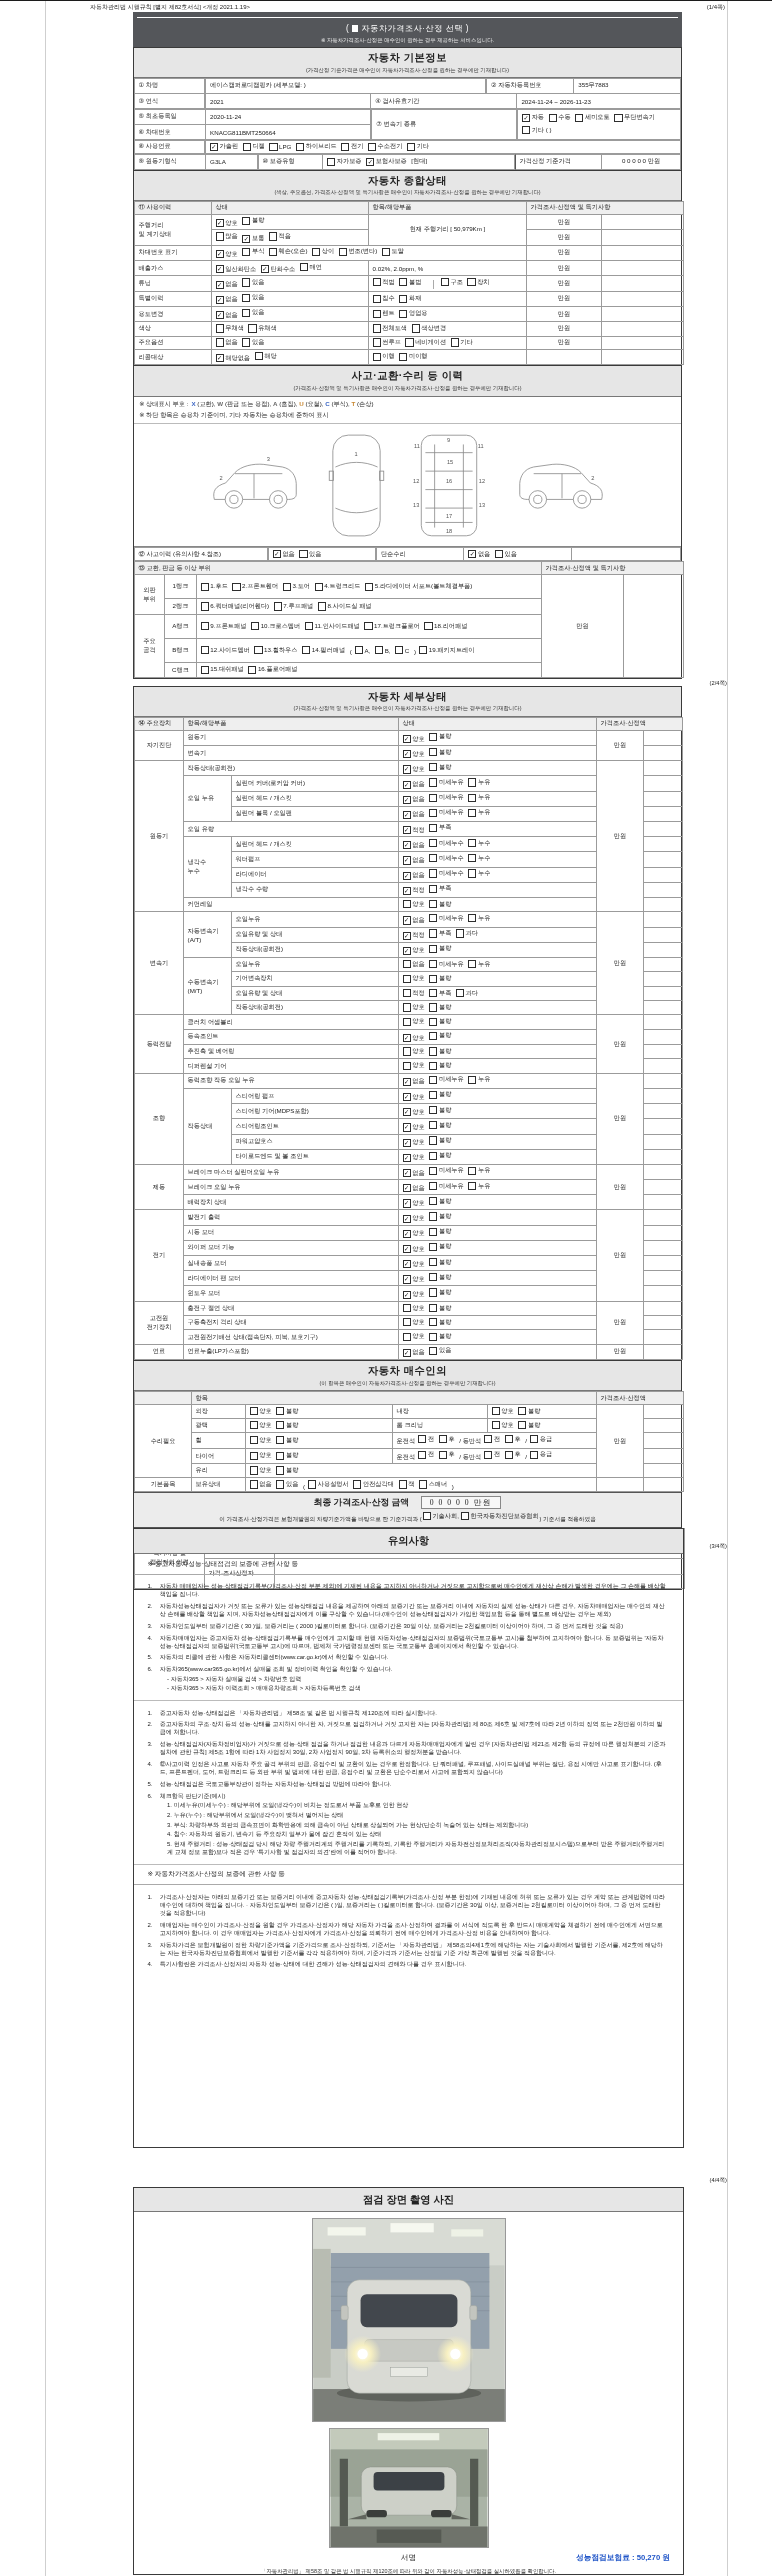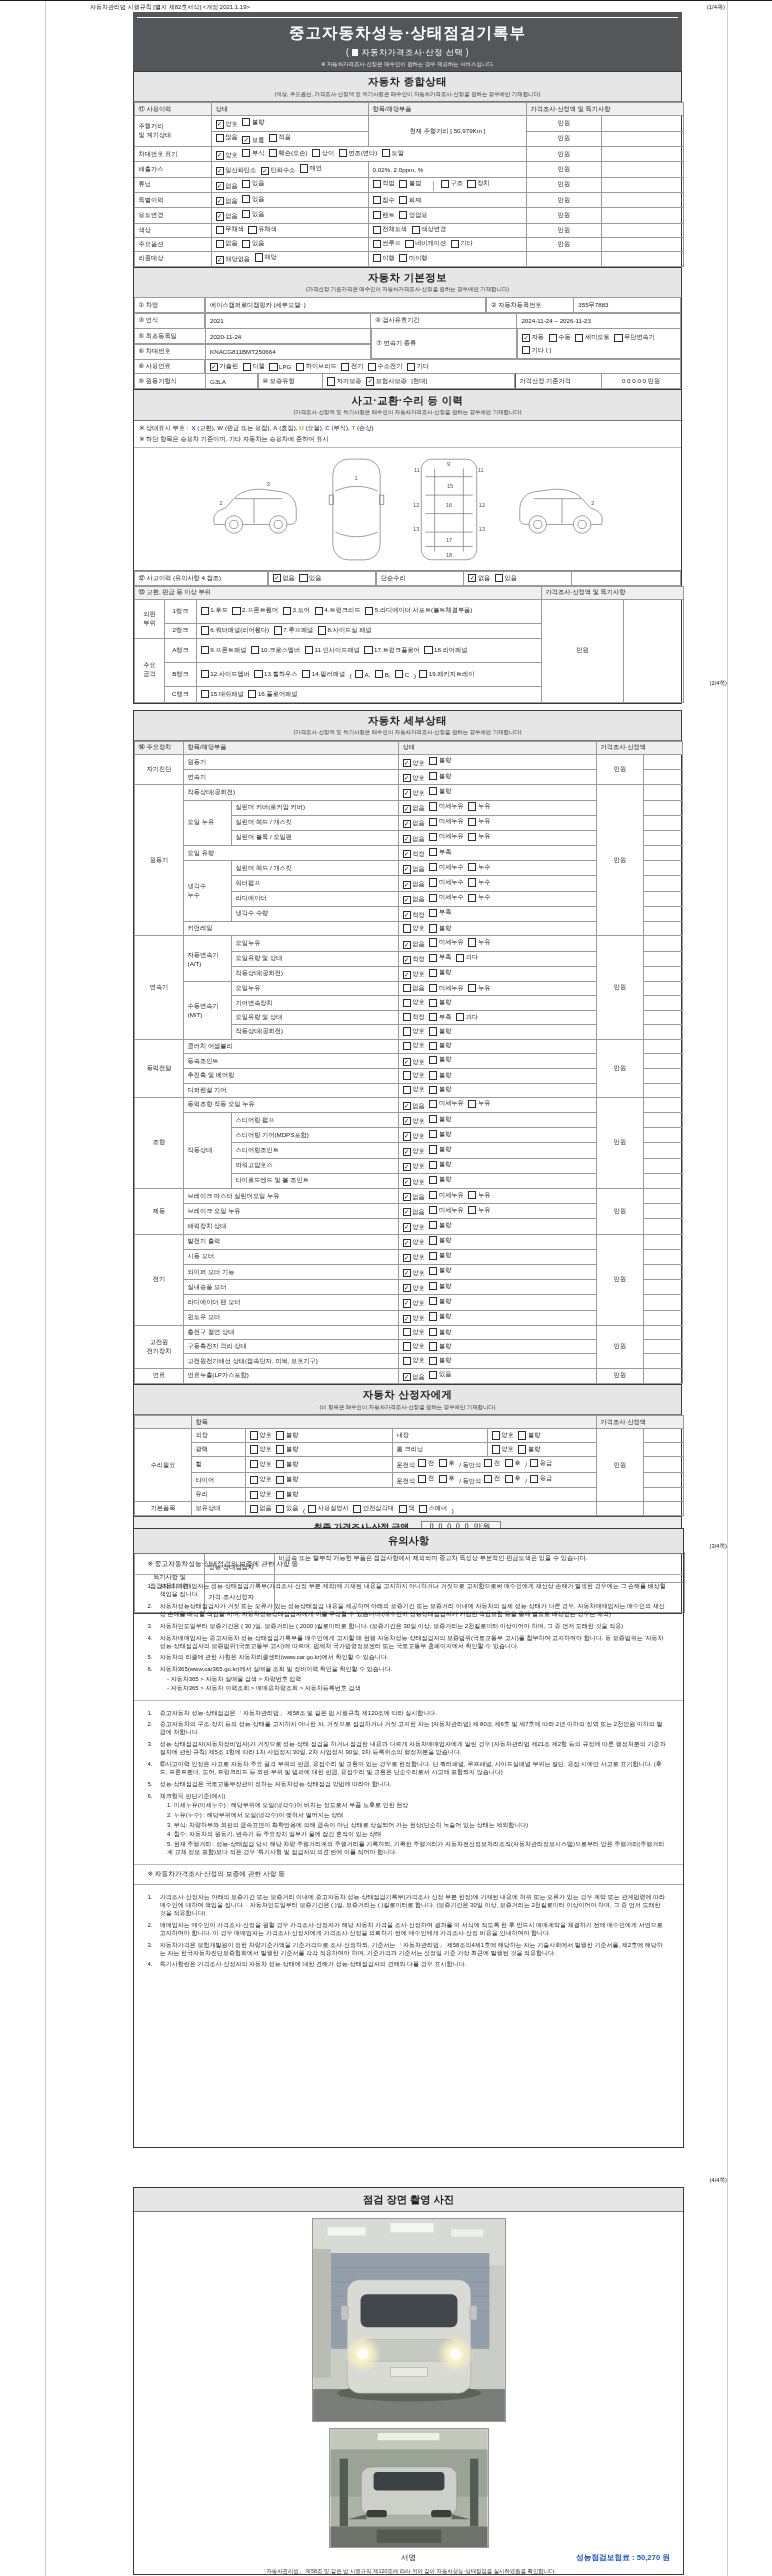--- a/index.html
+++ b/index.html
@@ -102,26 +102,130 @@
   </div>
 
   <div class="marker" style="top:680px">(2/4쪽)</div>
   <div class="marker" style="top:1543px">(3/4쪽)</div>
   <div class="marker" style="top:2177px">(4/4쪽)</div>
 
   <div class="part1">
 
     <div class="hd">
       <div class="stripe"></div>
-      <div class="t1">중고자동차성능·상태점검기록부</div>
       <div class="t2">
         <span>(</span><span class="sqr"></span><span>자동차가격조사·산정 선택</span> <span>)</span>
       </div>
       <div class="t3">※ 자동차가격조사·산정은 매수인이 원하는 경우 제공하는 서비스입니다.</div>
     </div>
+
+    <section class="sec">
+      <div class="sec-title">
+        <div class="h">자동차 기본정보</div>
+        <div class="sub">(가격산정 기준가격은 매수인이 자동차가격조사·산정을 원하는 경우에만 기재합니다)</div>
+      </div>
+      <div class="frow" style="height:15.5px">
+        <div class="fc" style="width:72px">① 차명</div>
+        <div class="fc" style="width:282px">에이스캠퍼로디캠핑카 (세부모델: )</div>
+        <div class="fc" style="width:88px">② 자동차등록번호</div>
+        <div class="fc" style="width:108px">355무7883</div>
+      </div>
+      <div class="frow" style="height:15.5px">
+        <div class="fc" style="width:72px">③ 연식</div>
+        <div class="fc" style="width:166px">2021</div>
+        <div class="fc" style="width:147px">④ 검사유효기간</div>
+        <div class="fc" style="width:165px">2024-11-24 ~ 2026-11-23</div>
+      </div>
+      <div class="frow">
+        <div style="width:239px">
+          <div class="frow" style="height:15.5px">
+            <div class="fc" style="width:72px">⑤ 최초등록일</div>
+            <div class="fc" style="width:166px">2020-11-24</div>
+          </div>
+          <div class="frow" style="height:15.5px">
+            <div class="fc" style="width:72px">⑥ 차대번호</div>
+            <div class="fc" style="width:166px">KNACG811BMT250664</div>
+          </div>
+        </div>
+        <div class="fc" style="width:147px;height:31px">⑦ 변속기 종류</div>
+        <div class="fc" style="width:165px;height:31px;flex-wrap:wrap">
+            <span class="opt">
+              <span class="bx on">✓</span>
+              <span>자동</span>
+            </span>
+            <span class="opt">
+              <span class="bx"></span>
+              <span>수동</span>
+            </span>
+            <span class="opt">
+              <span class="bx"></span>
+              <span>세미오토</span>
+            </span>
+            <span class="opt">
+              <span class="bx"></span>
+              <span>무단변속기</span>
+            </span>
+            <span class="opt">
+              <span class="bx"></span>
+              <span>기타 (      )</span>
+            </span>
+          </div>
+      </div>
+      <div class="frow" style="height:14px">
+        <div class="fc" style="width:72px">⑧ 사용연료</div>
+        <div class="fc" style="width:478px">
+            <span class="opt">
+              <span class="bx on">✓</span>
+              <span>가솔린</span>
+            </span>
+            <span class="opt">
+              <span class="bx"></span>
+              <span>디젤</span>
+            </span>
+            <span class="opt">
+              <span class="bx"></span>
+              <span>LPG</span>
+            </span>
+            <span class="opt">
+              <span class="bx"></span>
+              <span>하이브리드</span>
+            </span>
+            <span class="opt">
+              <span class="bx"></span>
+              <span>전기</span>
+            </span>
+            <span class="opt">
+              <span class="bx"></span>
+              <span>수소전기</span>
+            </span>
+            <span class="opt">
+              <span class="bx"></span>
+              <span>기타</span>
+            </span>
+          </div>
+      </div>
+      <div class="frow" style="height:15.5px">
+        <div class="fc" style="width:72px">⑨ 원동기형식</div>
+        <div class="fc" style="width:53px">G3LA</div>
+        <div class="fc" style="width:65px">⑩ 보증유형</div>
+        <div class="fc" style="width:193px">
+            <span class="opt">
+              <span class="bx"></span>
+              <span>자가보증</span>
+            </span>
+            <span class="opt">
+              <span class="bx on">✓</span>
+              <span>보험사보증</span>
+            </span>
+            <span class="pl">[현대]</span>
+          </div>
+        <div class="fc" style="width:87px;border-left:1px solid #555">가격산정 기준가격</div>
+        <div class="fc" style="width:80px;justify-content:center">0 0 0 0 0 만원</div>
+      </div>
+    </section>
 
     <section class="sec">
       <div class="sec-title">
         <div class="h">자동차 종합상태</div>
         <div class="sub">(색상, 주요옵션, 가격조사·산정액 및 특기사항은 매수인이 자동차가격조사·산정을 원하는 경우에만 기재합니다)</div>
       </div>
       <table>
         <colgroup>
             <col style="width:77px">
             <col style="width:157px">
@@ -322,125 +426,20 @@
                   <span>이행</span>
                 </span><span class="opt">
                   <span class="bx"></span>
                   <span>미이행</span>
                 </span></td>
           <td class="pr"></td>
           <td></td>
         </tr>
       </tbody>
         </table>
-    </section>
-
-    <section class="sec">
-      <div class="sec-title">
-        <div class="h">자동차 기본정보</div>
-        <div class="sub">(가격산정 기준가격은 매수인이 자동차가격조사·산정을 원하는 경우에만 기재합니다)</div>
-      </div>
-      <div class="frow" style="height:15.5px">
-        <div class="fc" style="width:72px">① 차명</div>
-        <div class="fc" style="width:282px">에이스캠퍼로디캠핑카 (세부모델: )</div>
-        <div class="fc" style="width:88px">② 자동차등록번호</div>
-        <div class="fc" style="width:108px">355무7883</div>
-      </div>
-      <div class="frow" style="height:15.5px">
-        <div class="fc" style="width:72px">③ 연식</div>
-        <div class="fc" style="width:166px">2021</div>
-        <div class="fc" style="width:147px">④ 검사유효기간</div>
-        <div class="fc" style="width:165px">2024-11-24 ~ 2026-11-23</div>
-      </div>
-      <div class="frow">
-        <div style="width:239px">
-          <div class="frow" style="height:15.5px">
-            <div class="fc" style="width:72px">⑤ 최초등록일</div>
-            <div class="fc" style="width:166px">2020-11-24</div>
-          </div>
-          <div class="frow" style="height:15.5px">
-            <div class="fc" style="width:72px">⑥ 차대번호</div>
-            <div class="fc" style="width:166px">KNACG811BMT250664</div>
-          </div>
-        </div>
-        <div class="fc" style="width:147px;height:31px">⑦ 변속기 종류</div>
-        <div class="fc" style="width:165px;height:31px;flex-wrap:wrap">
-            <span class="opt">
-              <span class="bx on">✓</span>
-              <span>자동</span>
-            </span>
-            <span class="opt">
-              <span class="bx"></span>
-              <span>수동</span>
-            </span>
-            <span class="opt">
-              <span class="bx"></span>
-              <span>세미오토</span>
-            </span>
-            <span class="opt">
-              <span class="bx"></span>
-              <span>무단변속기</span>
-            </span>
-            <span class="opt">
-              <span class="bx"></span>
-              <span>기타 (      )</span>
-            </span>
-          </div>
-      </div>
-      <div class="frow" style="height:14px">
-        <div class="fc" style="width:72px">⑧ 사용연료</div>
-        <div class="fc" style="width:478px">
-            <span class="opt">
-              <span class="bx on">✓</span>
-              <span>가솔린</span>
-            </span>
-            <span class="opt">
-              <span class="bx"></span>
-              <span>디젤</span>
-            </span>
-            <span class="opt">
-              <span class="bx"></span>
-              <span>LPG</span>
-            </span>
-            <span class="opt">
-              <span class="bx"></span>
-              <span>하이브리드</span>
-            </span>
-            <span class="opt">
-              <span class="bx"></span>
-              <span>전기</span>
-            </span>
-            <span class="opt">
-              <span class="bx"></span>
-              <span>수소전기</span>
-            </span>
-            <span class="opt">
-              <span class="bx"></span>
-              <span>기타</span>
-            </span>
-          </div>
-      </div>
-      <div class="frow" style="height:15.5px">
-        <div class="fc" style="width:72px">⑨ 원동기형식</div>
-        <div class="fc" style="width:53px">G3LA</div>
-        <div class="fc" style="width:65px">⑩ 보증유형</div>
-        <div class="fc" style="width:193px">
-            <span class="opt">
-              <span class="bx"></span>
-              <span>자가보증</span>
-            </span>
-            <span class="opt">
-              <span class="bx on">✓</span>
-              <span>보험사보증</span>
-            </span>
-            <span class="pl">[현대]</span>
-          </div>
-        <div class="fc" style="width:87px;border-left:1px solid #555">가격산정 기준가격</div>
-        <div class="fc" style="width:80px;justify-content:center">0 0 0 0 0 만원</div>
-      </div>
     </section>
 
     <section class="sec">
       <div class="sec-title">
         <div class="h">사고·교환·수리 등 이력</div>
         <div class="sub">(가격조사·산정액 및 특기사항은 매수인이 자동차가격조사·산정을 원하는 경우에만 기재합니다)</div>
       </div>
       <div class="legline"><span class="pl">※ 상태표시 부호 : </span><span style="color:#3b66c4;font-weight:bold">X</span> <span>(교환),</span> <span style="color:#666666;font-weight:bold">W</span> <span>(판금 또는 용접),</span> <span style="color:#666666;font-weight:bold">A</span> <span>(흠집),</span> <span style="color:#c8862f;font-weight:bold">U</span> <span>(요철),</span> <span style="color:#3b66c4;font-weight:bold">C</span> <span>(부식),</span> <span style="color:#c8862f;font-weight:bold">T</span> <span>(손상)</span></div>
       <div class="legline2">※ 하단 항목은 승용차 기준이며, 기타 자동차는 승용차에 준하여 표시</div>
 
@@ -1186,21 +1185,21 @@
                 </span></td>
               <td class="pr">만원</td>
               <td class="xcell"></td>
             </tr>
           </tbody>
       </table>
     </section>
 
     <section class="sec">
       <div class="sec-title">
-        <div class="h">자동차 산정자에게</div>
+        <div class="h">자동차 매수인의</div>
         <div class="sub">(이 항목은 매수인이 자동차가격조사·산정을 원하는 경우에만 기재합니다)</div>
       </div>
       <table>
         <colgroup>
             <col style="width:57px">
             <col style="width:54px">
             <col style="width:147px">
             <col style="width:95px">
             <col style="width:109px">
             <col style="width:47px">

